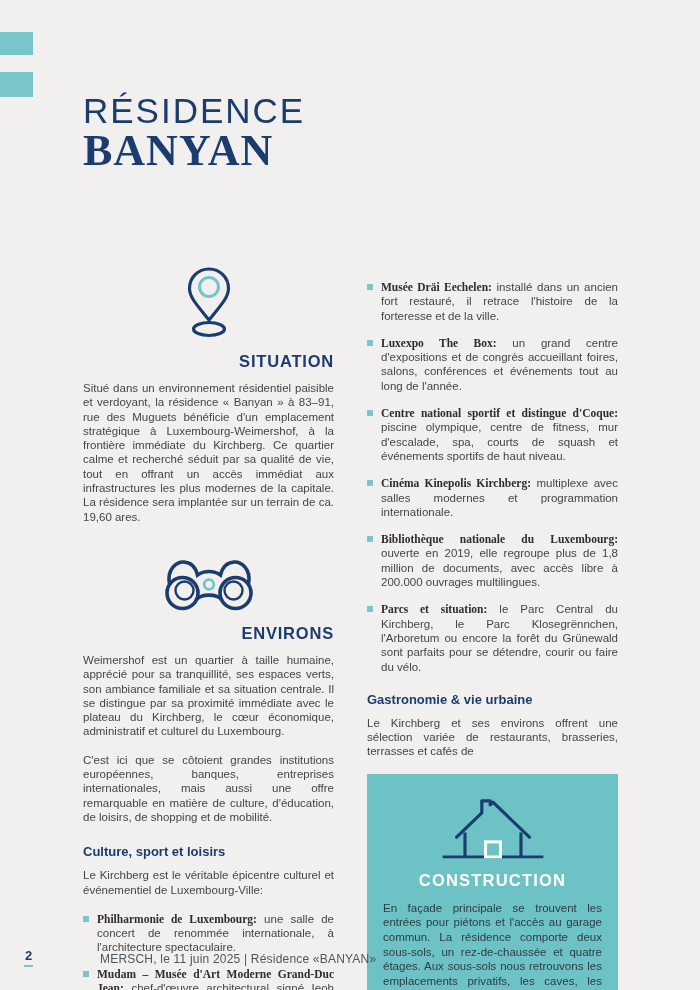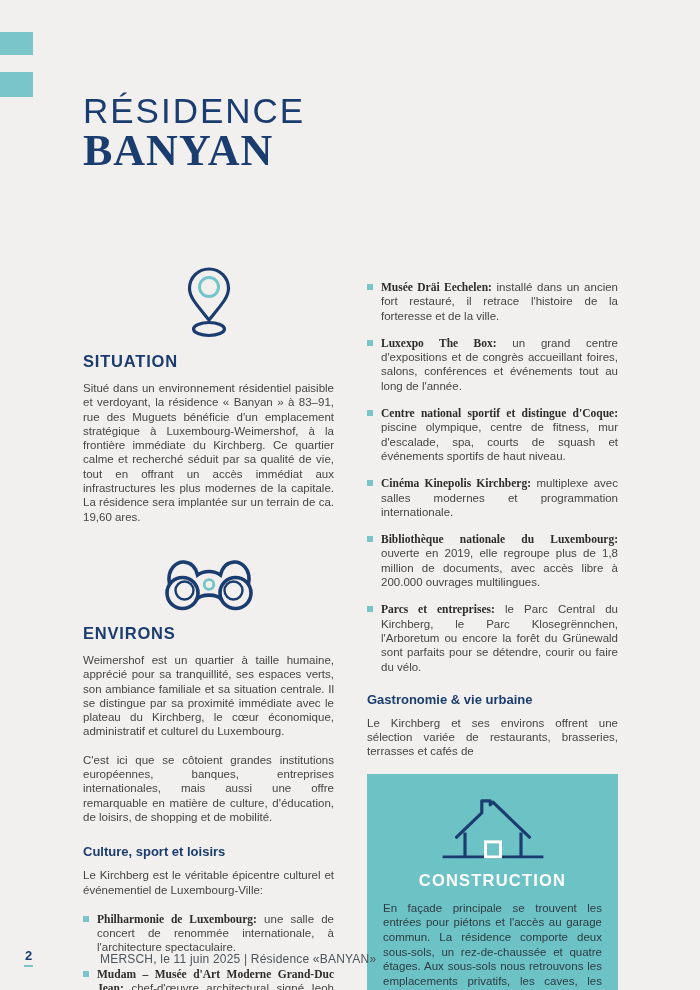--- a/index.html
+++ b/index.html
@@ -14,21 +14,21 @@
 
   .title{position:absolute;left:83px;top:91px;color:#1b3c6e;}
   .title .t1{font-size:35px;font-weight:400;letter-spacing:2px;line-height:40px;}
   .title .t2{font-size:44px;font-weight:700;letter-spacing:1px;line-height:40px;font-family:Liberation Serif, serif;}
 
   .col{position:absolute;width:251px;}
   #left-col{left:83px;top:264px;}
   #right-col{left:367px;top:280px;}
 
   .icon-center{display:block;margin:0 auto;}
-  .h1{font-size:16.5px;font-weight:700;color:#1b3c6e;text-align:left;
+  .h1{font-size:16.5px;font-weight:700;color:#1b3c6e;text-align:right;
       letter-spacing:0.8px;margin:12px 0 0;}
   .body{font-size:11.5px;line-height:14.3px;color:#454545;text-align:justify;
         margin:10px 0 0;}
   .mt14{margin-top:14px;}
   .sub{font-size:13px;font-weight:700;color:#1b3c6e;margin:20px 0 0;}
   .intro{margin-top:9px;}
 
   .list{margin-top:15px;display:flex;flex-direction:column;gap:12px;}
   .list.top{margin-top:0;gap:13px;}
   .li{display:flex;}
@@ -118,21 +118,21 @@
       <div class="li">
         <span class="sq"></span>
         <p class="li-text"><b>Cinéma Kinepolis Kirchberg:</b><span> multiplexe avec salles modernes et programmation internationale.</span></p>
       </div>
       <div class="li">
         <span class="sq"></span>
         <p class="li-text"><b>Bibliothèque nationale du Luxembourg:</b><span> ouverte en 2019, elle regroupe plus de 1,8 million de documents, avec accès libre à 200.000 ouvrages multilingues.</span></p>
       </div>
       <div class="li">
         <span class="sq"></span>
-        <p class="li-text"><b>Parcs et entreprises:</b><span> le Parc Central du Kirchberg, le Parc Klosegrënnchen, l'Arboretum ou encore la forêt du Grünewald sont parfaits pour se détendre, courir ou faire du vélo.</span></p>
+        <p class="li-text"><b>Parcs et situation:</b><span> le Parc Central du Kirchberg, le Parc Klosegrënnchen, l'Arboretum ou encore la forêt du Grünewald sont parfaits pour se détendre, courir ou faire du vélo.</span></p>
       </div>
     </div>
 
     <div class="sub" style="margin-top:18px">Gastronomie &amp; vie urbaine</div>
     <p class="body intro">Le Kirchberg et ses environs offrent une sélection variée de restaurants, brasseries, terrasses et cafés de</p>
 
     <div class="construction">
       <svg class="icon-center" width="112" height="76" viewBox="0 0 120 80">
         <path d="M6 73 H114" stroke="#1b3c6e" stroke-width="3" fill="none"></path>
         <path d="M30 47 V73 M90 47 V73" stroke="#1b3c6e" stroke-width="3.4" fill="none"></path>

